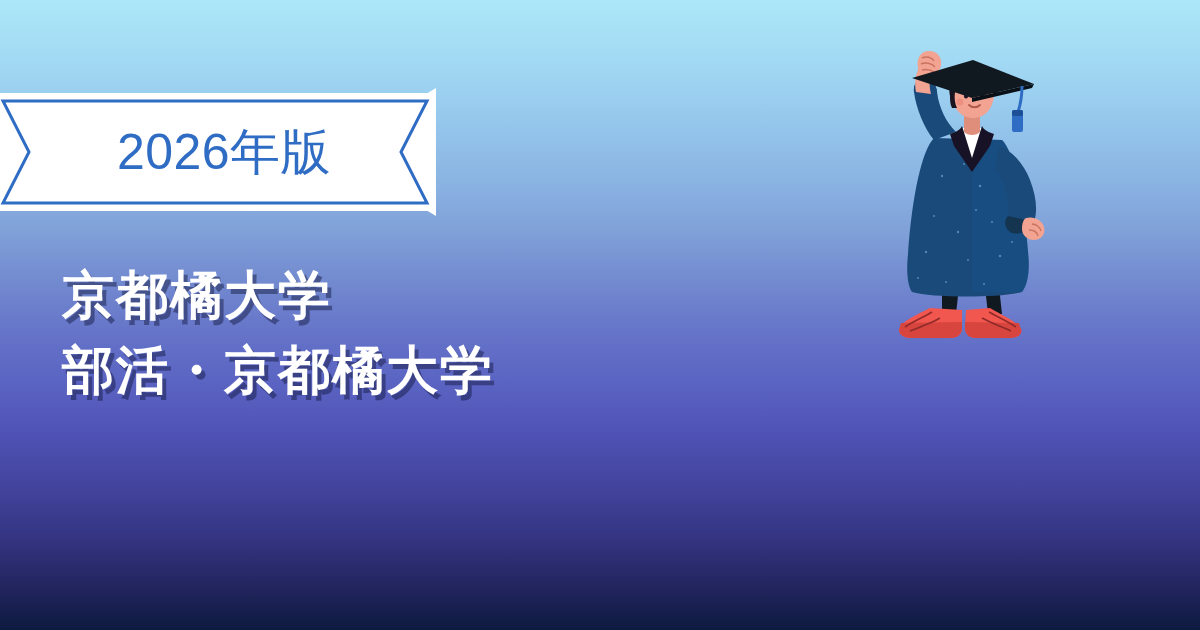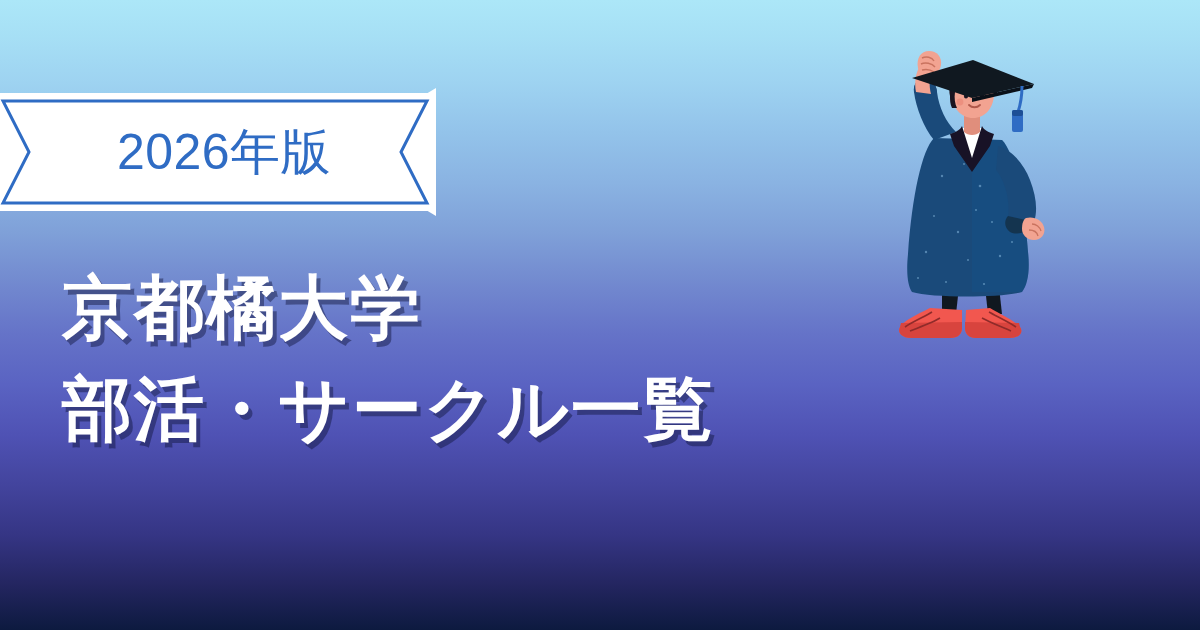--- a/index.html
+++ b/index.html
@@ -133,21 +133,21 @@
 
   
   .headline {
     position: absolute;
     left: 62px;
     top: 258px;
     width: 830px;
   }
   .headline-line {
     color: #ffffff;
-    font-size: 70px;
+    font-size: 52px;
     font-weight: 700;
     line-height: 1.44;
     letter-spacing: 2px;
     white-space: nowrap;
     text-shadow: 4px 5px 0 rgba(16, 20, 58, 0.45);
   }
 
   
   .illustration {
     position: absolute;
@@ -179,21 +179,21 @@
 
     <svg class="ribbon-line" viewBox="0 0 430 108" preserveAspectRatio="none">
       <polygon points="3,3 427,3 401,54 427,105 3,105 29,54" fill="none" stroke="#2f6cc4" stroke-width="3" stroke-linejoin="miter"></polygon>
     </svg>
 
     <div class="ribbon-label">2026年版</div>
   </div>
 
   <div class="headline">
     <div class="headline-line">京都橘大学</div>
-    <div class="headline-line">部活・サークル一覧</div>
+    <div class="headline-line">部活・京都橘大学</div>
   </div>
 
   <div class="illustration">
     <svg viewBox="0 0 200 300" xmlns="http://www.w3.org/2000/svg">
       <defs>
         <clipPath id="gownclip">
           <path d="M62 92 C50 104 40 150 36 208 C34 228 36 240 40 246 L150 246
                    C156 238 158 224 156 206 C152 150 142 106 130 94 Z"></path>
         </clipPath>
       </defs>

